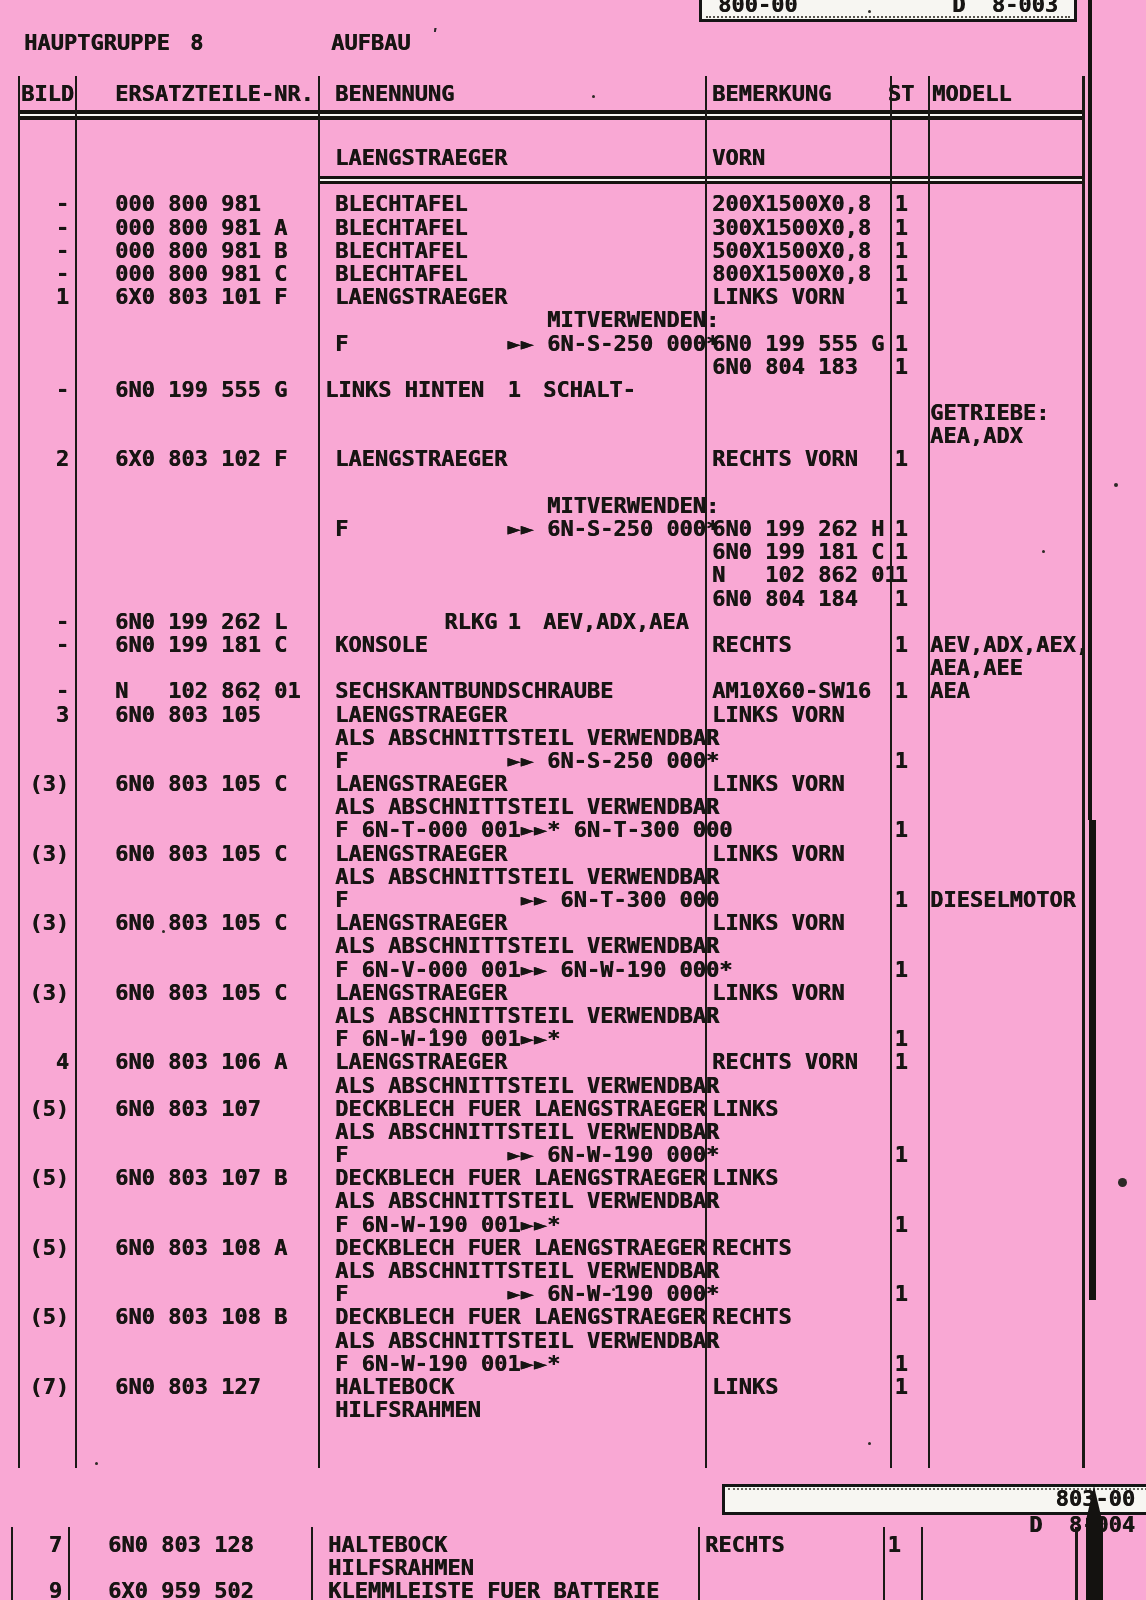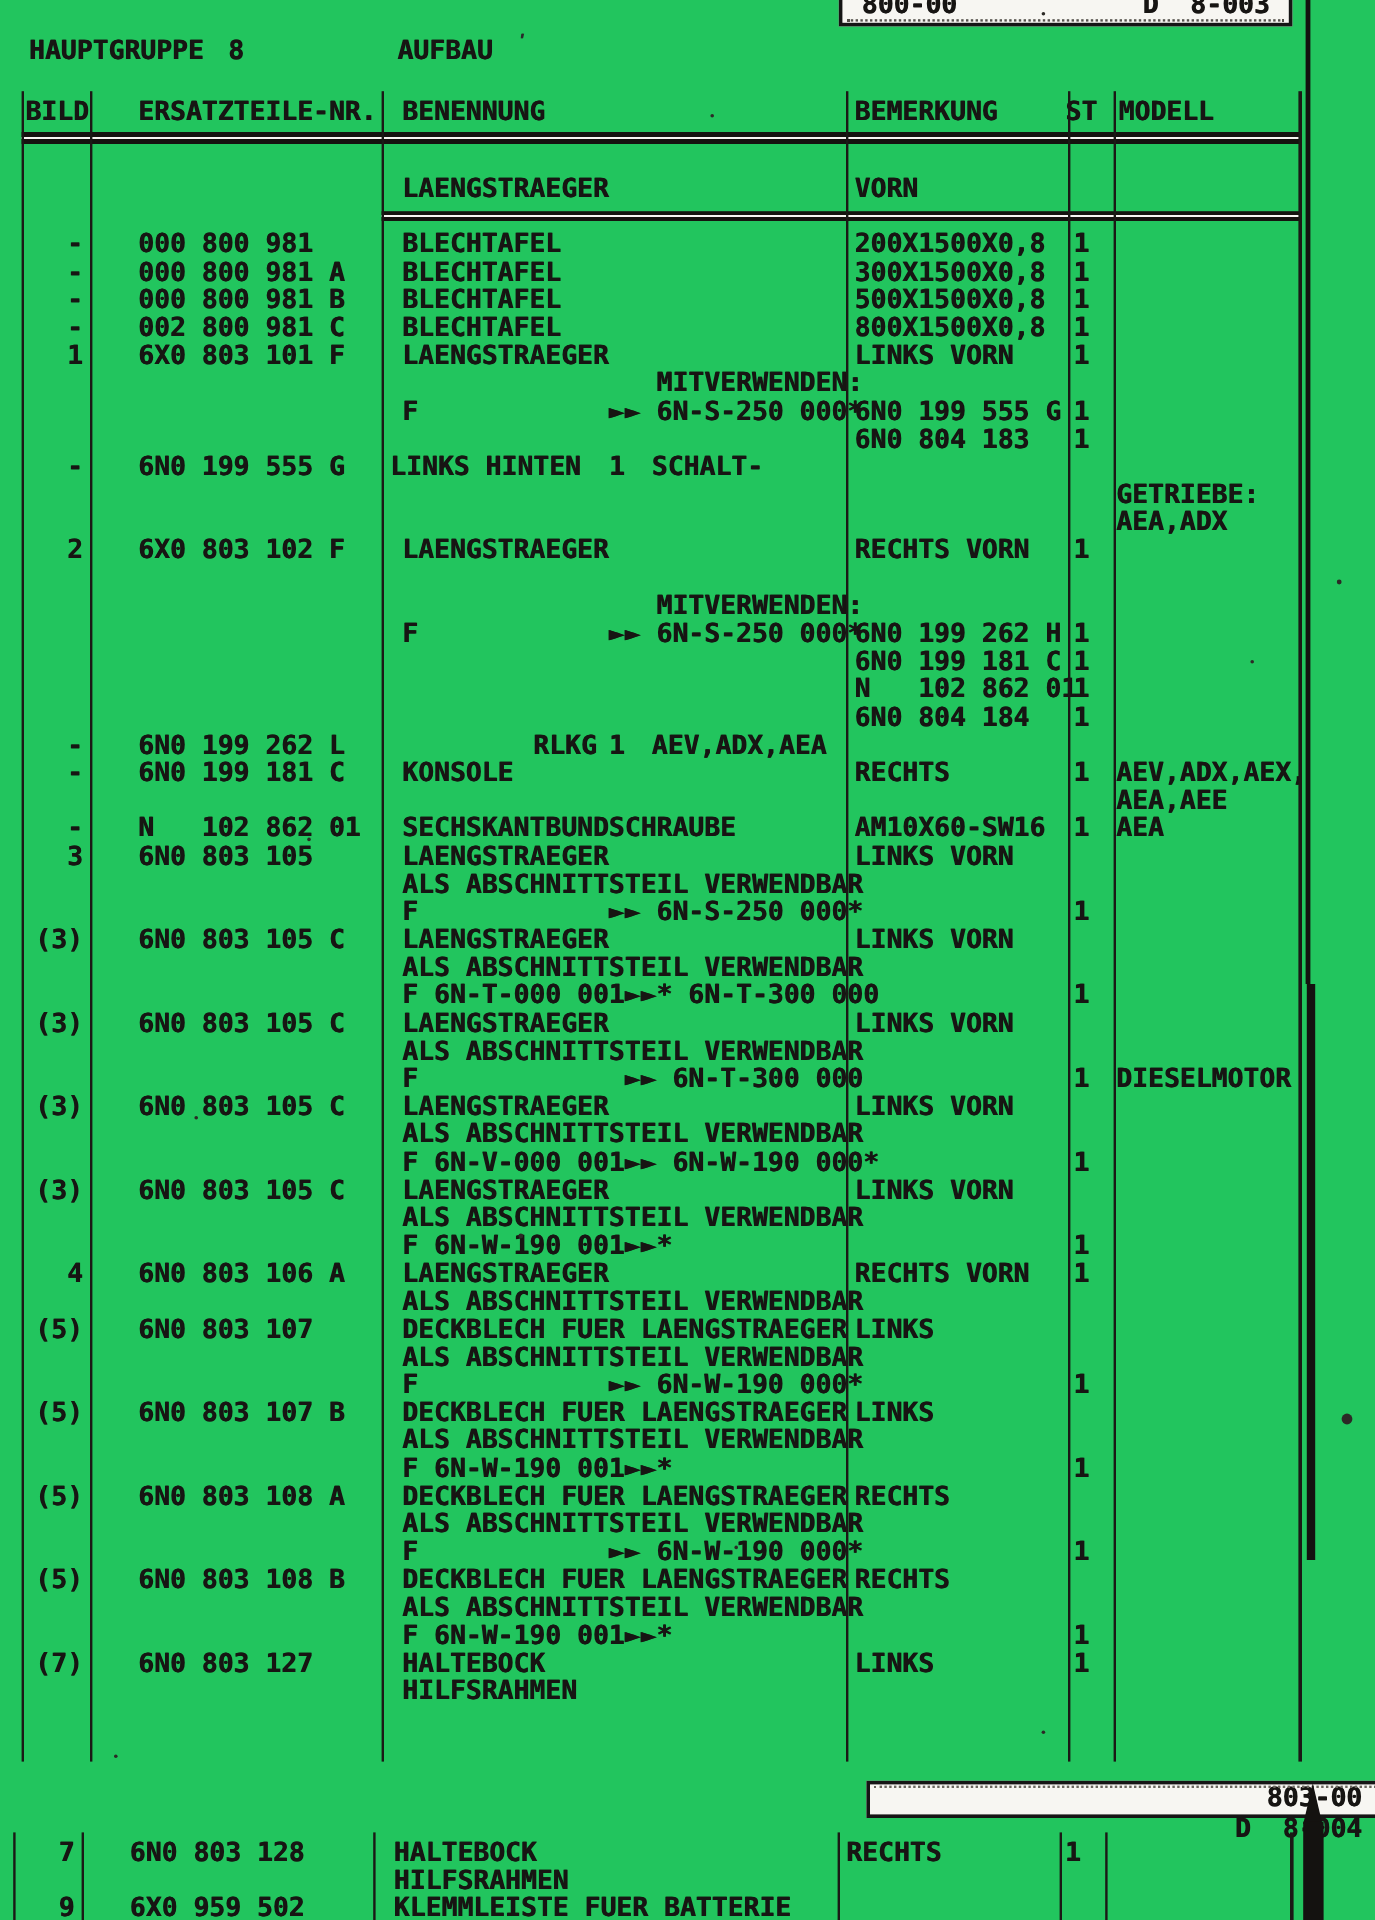--- a/index.html
+++ b/index.html
@@ -1,19 +1,19 @@
 <!DOCTYPE html>
 <html><head>
 <meta charset="utf-8">
 <style>
   html,body{margin:0;padding:0;background:#888;}
   .page{
     position:relative;
     width:1146px;height:1600px;
-    background:#22c55e;
+    background:#f9a8d4;
     overflow:hidden;
     font-family:"DejaVu Sans Mono","Liberation Mono",monospace;
     font-weight:bold;
     color:#171513;
     font-size:22px;
     text-shadow:0.6px 0 0 currentColor;
   }
   
   .heading{position:absolute;top:30px;left:0;height:26px;width:100%;padding-left:20px;}
   .heading span{position:absolute;white-space:pre;}
@@ -119,21 +119,21 @@
         <div class="trow">
           <div class="cell c0">-</div>
           <div class="cell c1">000 800 981 B</div>
           <div class="cell c2">BLECHTAFEL</div>
           <div class="cell c3">500X1500X0,8</div>
           <div class="cell c4">1</div>
           <div class="cell c5"></div>
         </div>
         <div class="trow">
           <div class="cell c0">-</div>
-          <div class="cell c1">002 800 981 C</div>
+          <div class="cell c1">000 800 981 C</div>
           <div class="cell c2">BLECHTAFEL</div>
           <div class="cell c3">800X1500X0,8</div>
           <div class="cell c4">1</div>
           <div class="cell c5"></div>
         </div>
         <div class="trow">
           <div class="cell c0">1</div>
           <div class="cell c1">6X0 803 101 F</div>
           <div class="cell c2">LAENGSTRAEGER</div>
           <div class="cell c3">LINKS VORN</div>

